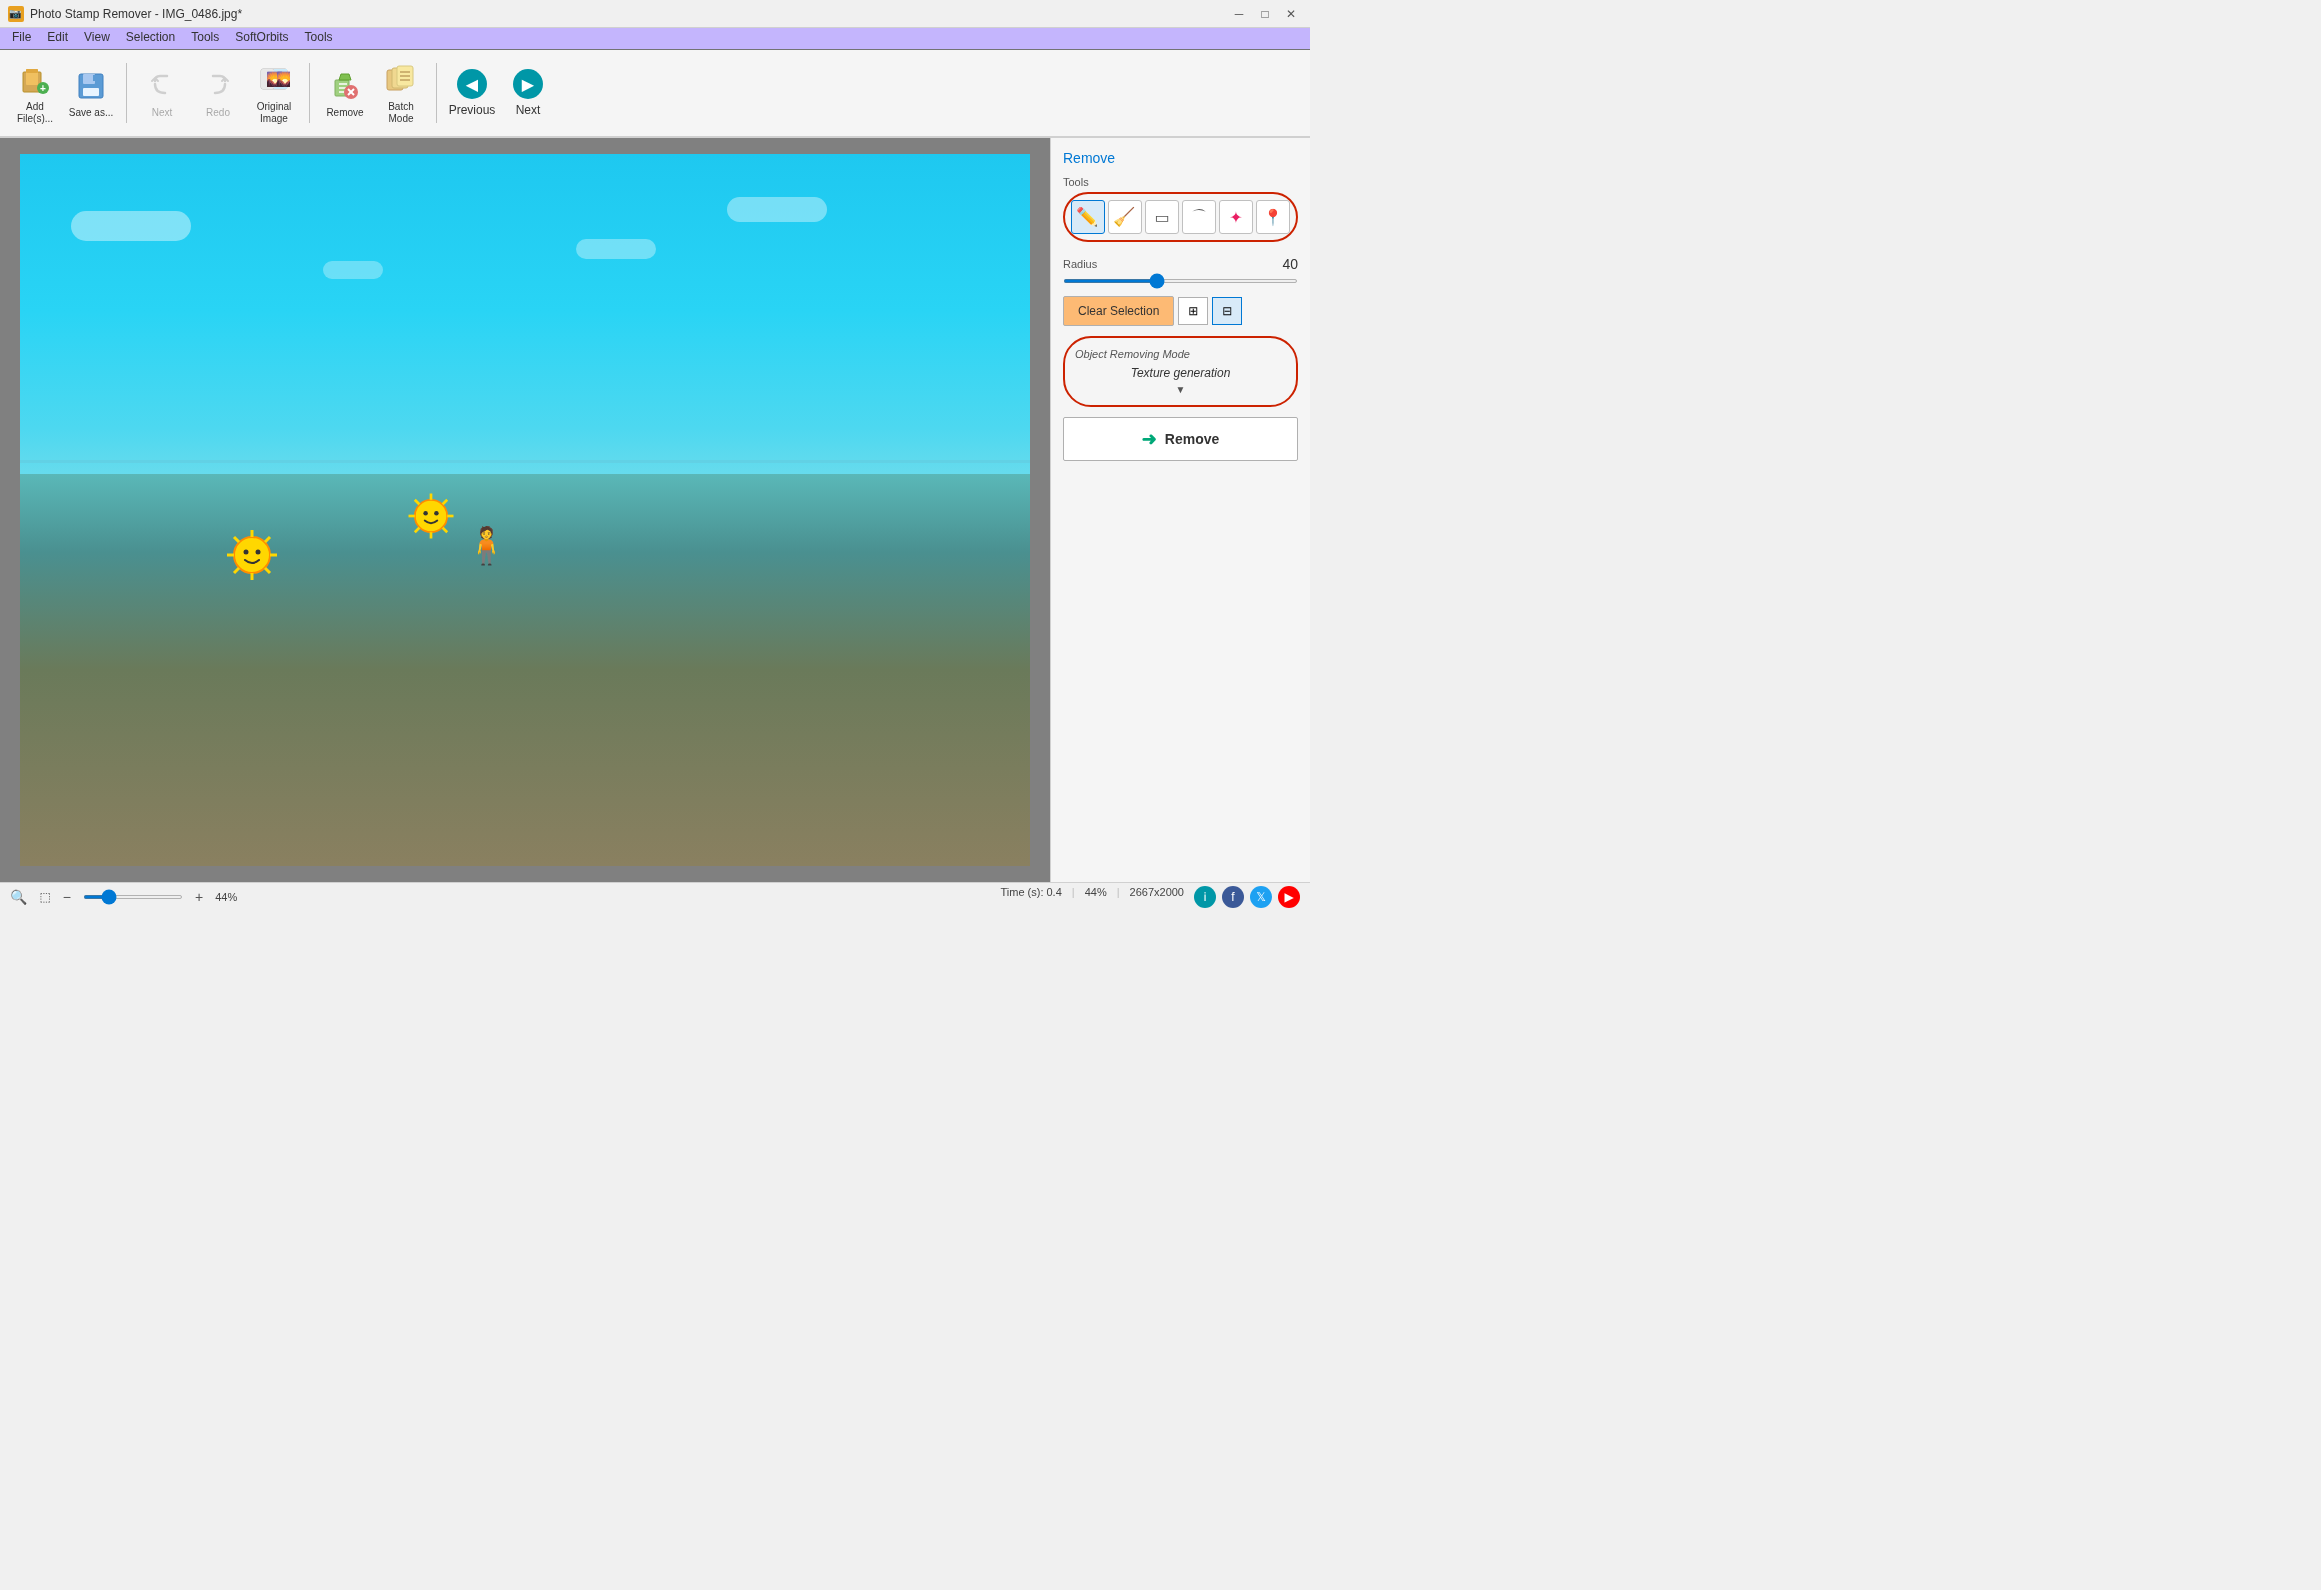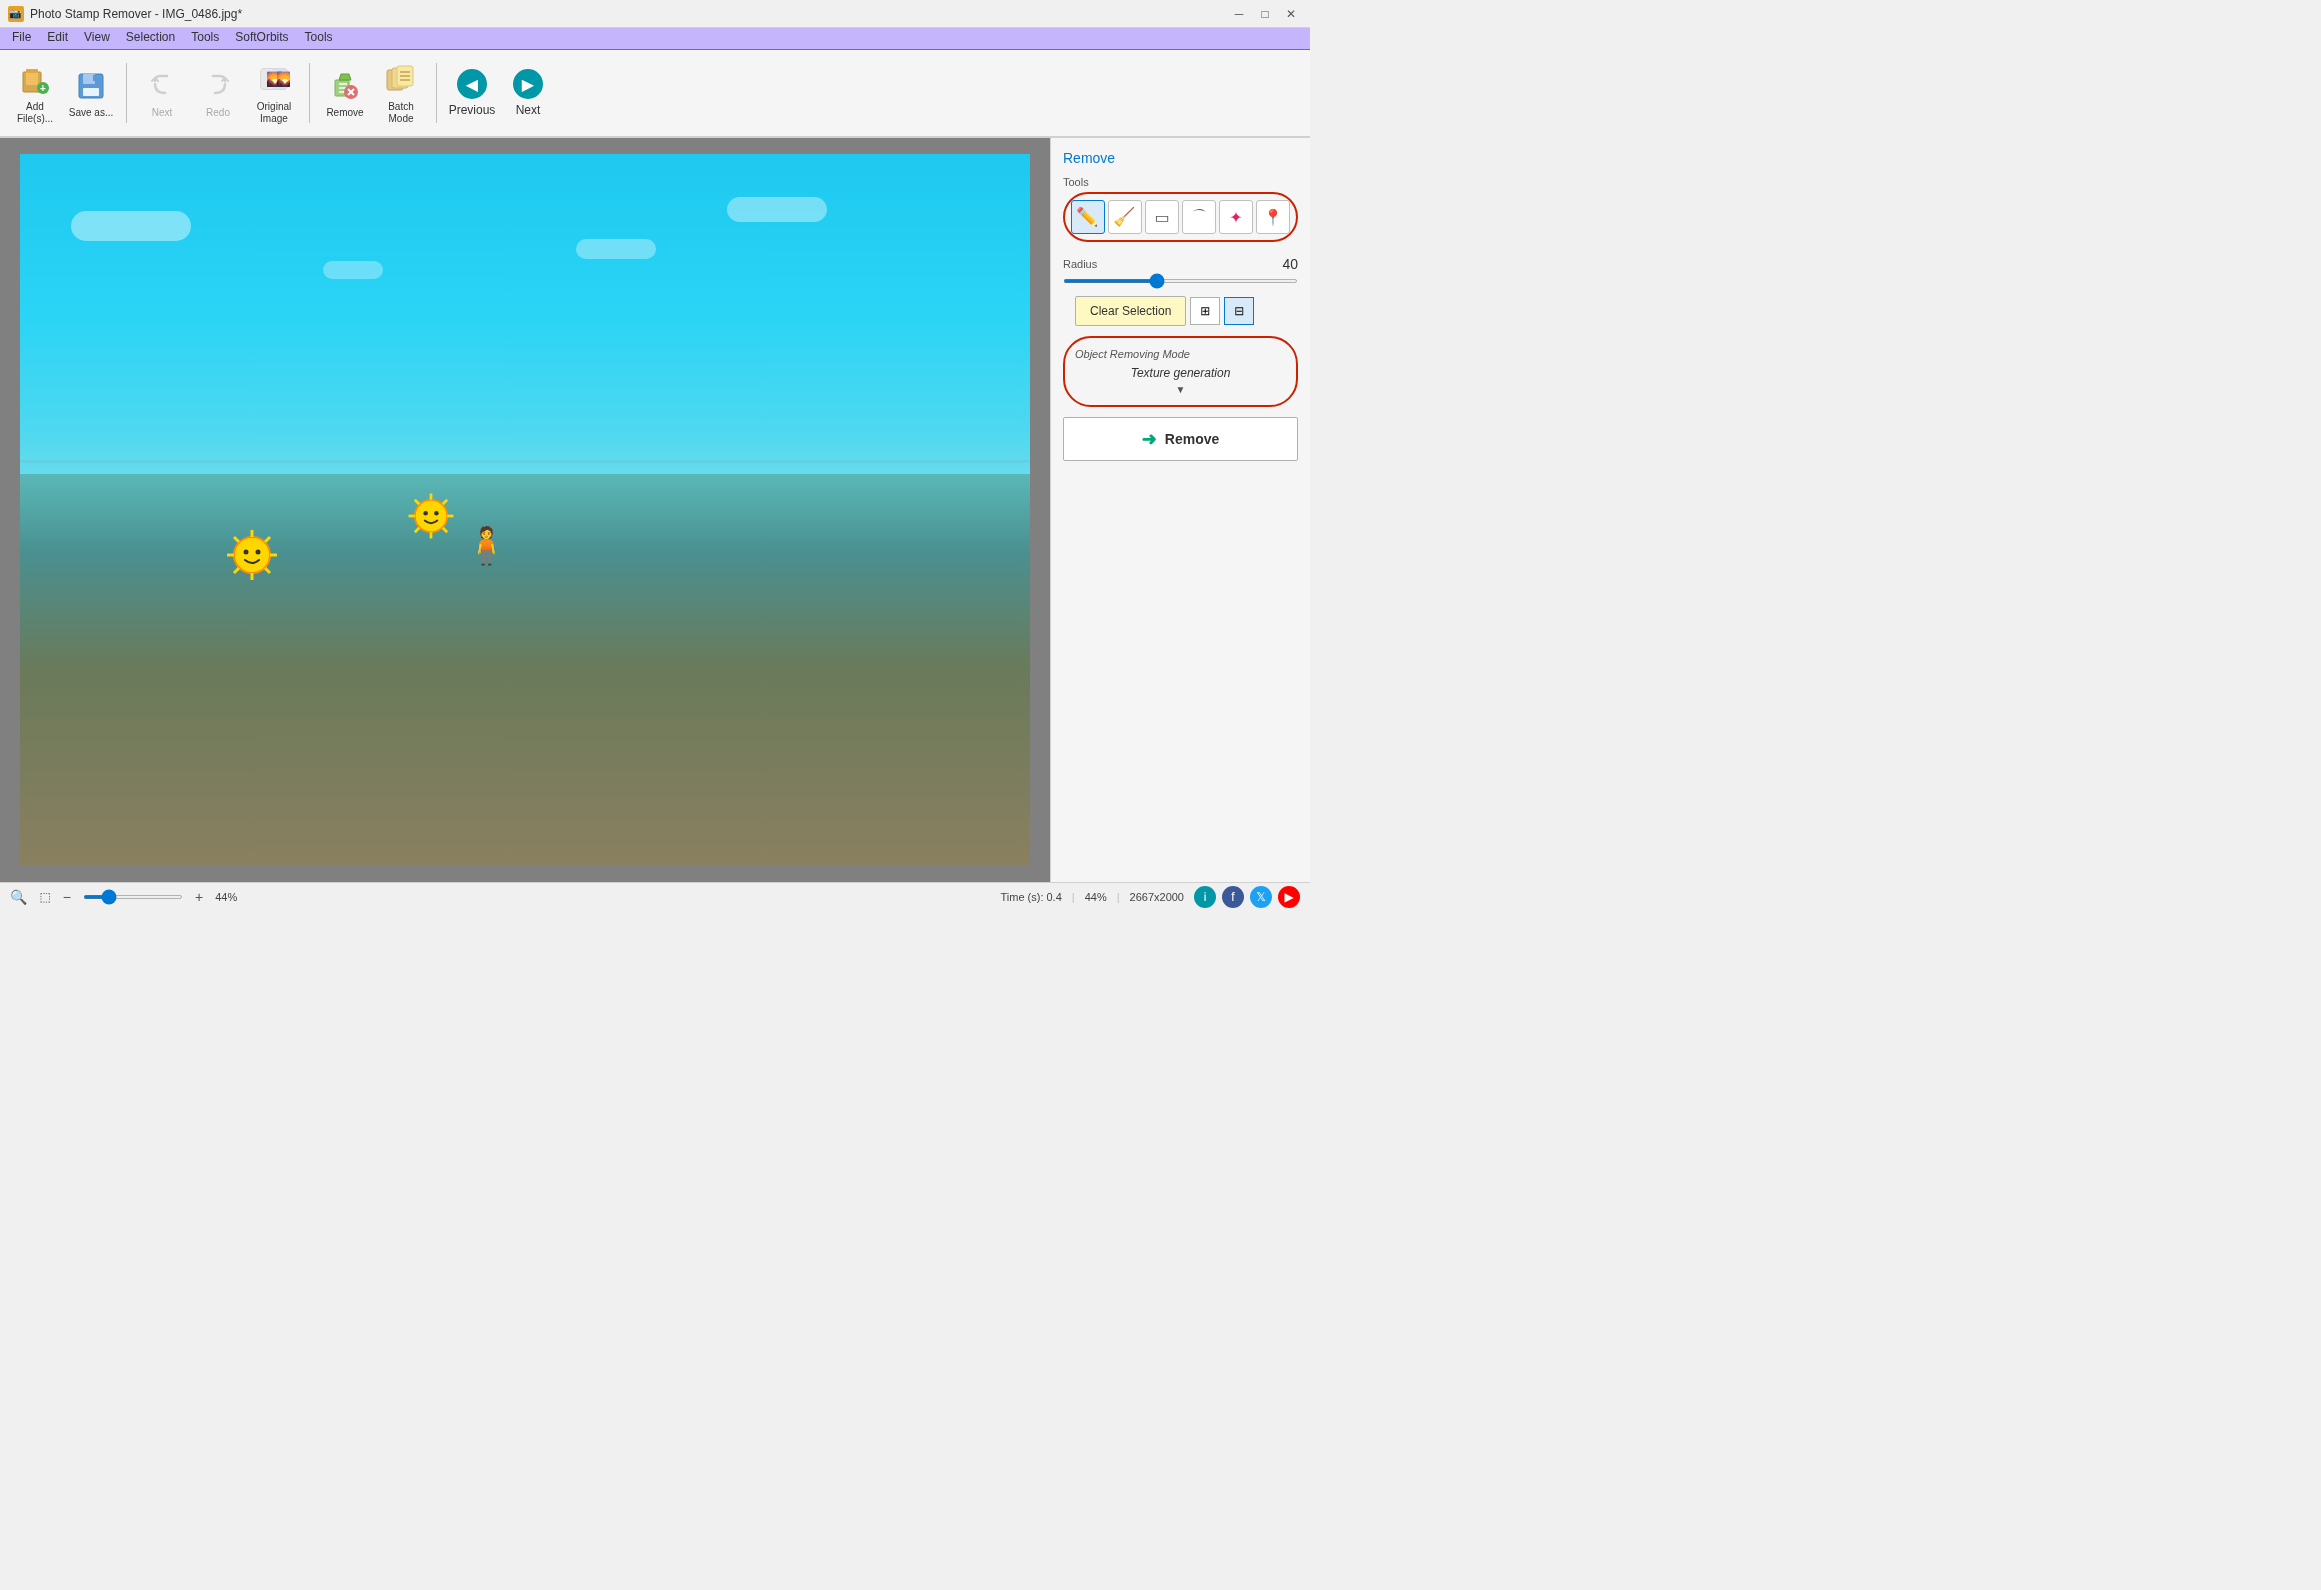--- a/index.html
+++ b/index.html
@@ -175,28 +175,27 @@
     .slider-label { font-size: 11px; color: #555; }
     .slider-value { font-size: 14px; color: #333; margin-left: auto; }
     input[type=range] {
       flex: 1;
       height: 4px;
       accent-color: #0078d4;
     }
 
     
     .clear-selection-btn {
-      background: #fef9c3;
+      background: #fdba74;
       border: 1px solid #b0b0b0;
       padding: 7px 14px;
       cursor: pointer;
       font-size: 12px;
       color: #333;
       border-radius: 2px;
-      margin-left: 12px;
     }
     .selection-tools-row { display: flex; gap: 4px; align-items: center; }
     .sel-btn {
       width: 30px; height: 28px;
       border: 1px solid #b0b0b0;
       background: white;
       cursor: pointer;
       display: flex; align-items: center; justify-content: center;
       font-size: 12px;
     }
@@ -246,21 +245,21 @@
       display: flex;
       align-items: center;
       padding: 0 10px;
       gap: 12px;
       font-size: 11px;
       color: #444;
     }
     .statusbar-sep { color: #c0c0c0; }
     .zoom-slider-container { display: flex; align-items: center; gap: 4px; }
     .zoom-minus, .zoom-plus { font-size: 14px; cursor: pointer; color: #555; }
-    .status-right { margin-left: auto; display: flex; align-items: center; gap: 10px; }
+    .status-right { margin-left: auto; display: flex; align-items: flex-start; gap: 10px; }
     .social-icons { display: flex; gap: 6px; }
     .social-icon { width: 22px; height: 22px; border-radius: 50%; display: flex; align-items: center; justify-content: center; font-size: 12px; color: white; cursor: pointer; }
     .social-icon.info { background: #0097a7; }
     .social-icon.fb { background: #3b5998; }
     .social-icon.tw { background: #1da1f2; }
     .social-icon.yt { background: #ff0000; }
 
     
     .tool-btn.disabled { opacity: 0.4; cursor: default; }
   </style>

